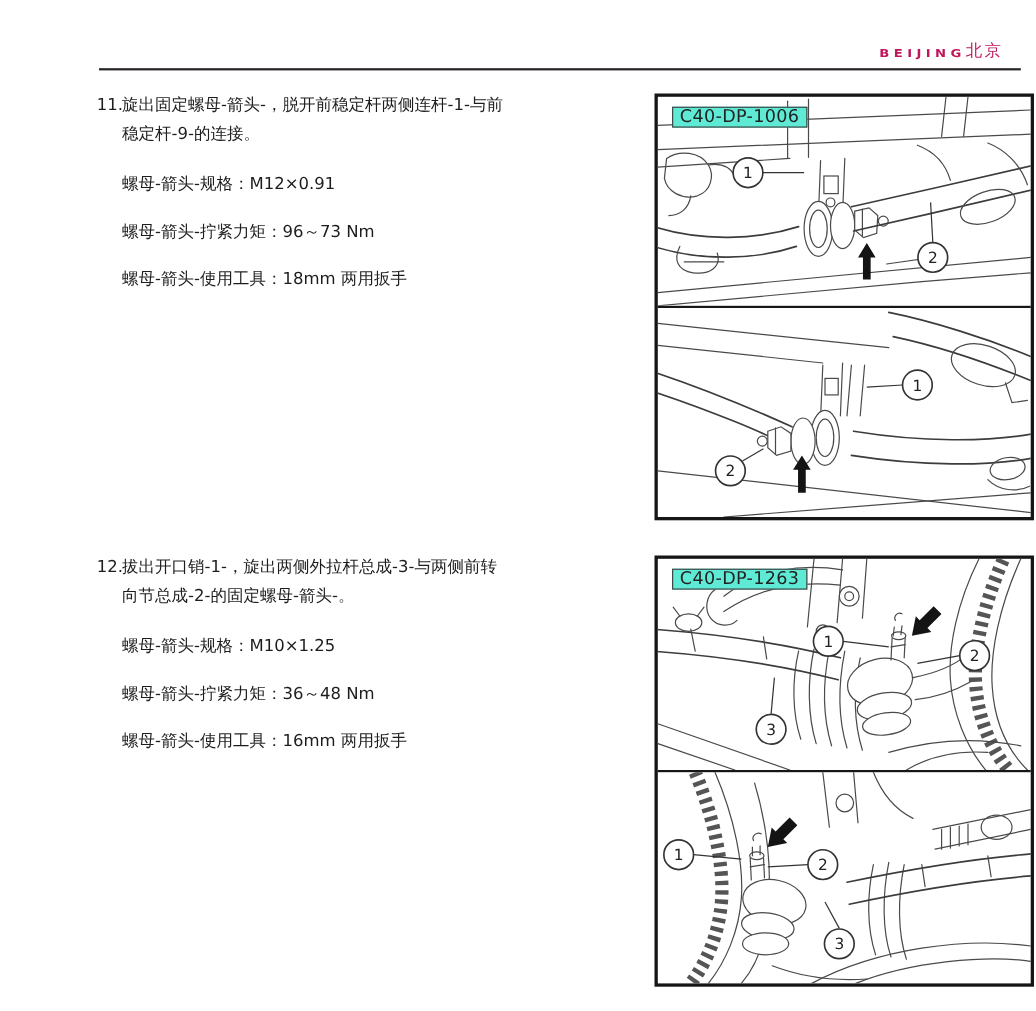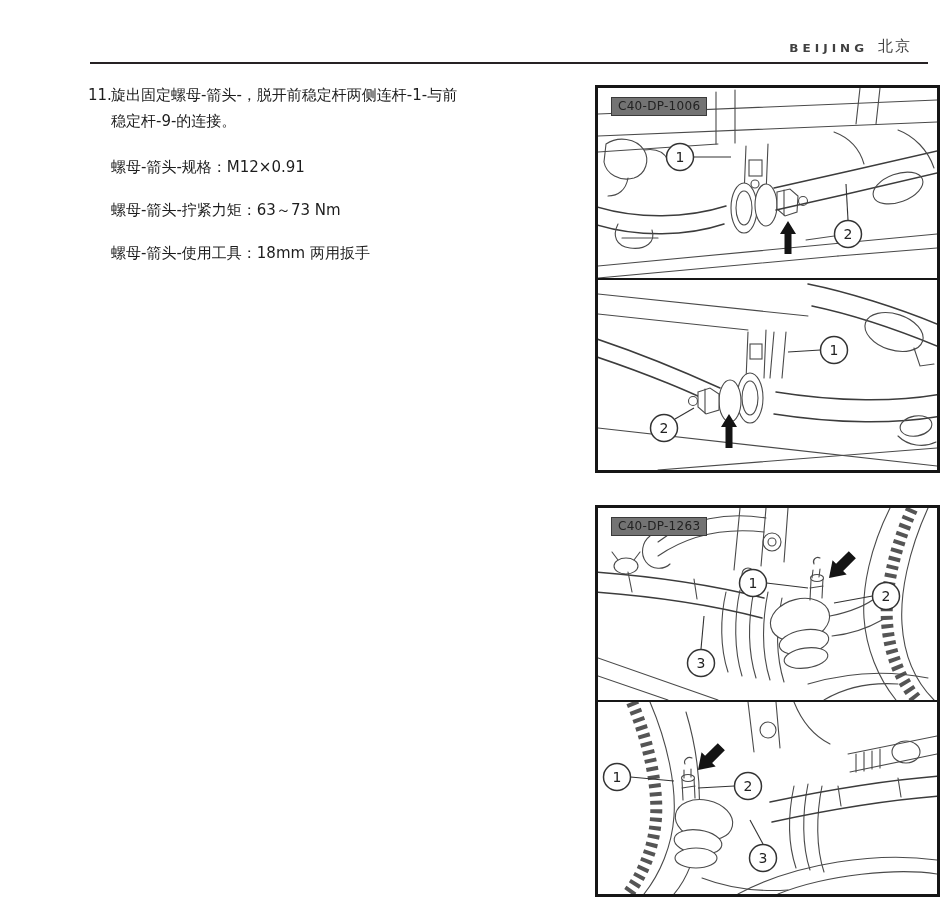--- a/index.html
+++ b/index.html
@@ -3,21 +3,21 @@
 <meta charset="utf-8">
 <style>
   html,body{margin:0;padding:0;}
   body{
     width:942px;height:919px;background:#ffffff;position:relative;overflow:hidden;
     font-family:"DejaVu Sans","Liberation Sans",sans-serif;color:#1d1d1d;
   }
   .page{position:absolute;inset:0;}
 
   
-  .logo{position:absolute;top:37px;right:30px;display:flex;align-items:baseline;gap:10px;color:#404040;}
+  .logo{position:absolute;top:37px;right:30px;display:flex;align-items:baseline;color:#be185d;}
   .logo-latin{font-weight:bold;font-size:12px;letter-spacing:4px;transform:scaleY(.82);transform-origin:bottom;}
   .logo-cjk{font-weight:normal;font-size:15px;letter-spacing:2px;}
   .header-rule{position:absolute;left:90px;top:62px;width:838px;height:2px;background:#262224;}
 
   
   .step{position:absolute;left:88px;width:505px;font-size:15px;}
   #step-11{top:82px;}
   #step-12{top:502px;}
   .step-row{display:flex;}
   .step-num{width:23px;flex:none;line-height:26px;}
@@ -26,22 +26,22 @@
   .spec{margin-left:23px;margin-top:23px;line-height:20px;white-space:nowrap;}
 
   
   .figure{position:absolute;left:595px;width:345px;margin:0;border:3px solid #161616;
           box-sizing:border-box;background:#fff;}
   #figure-1{top:85px;height:388px;}
   #figure-2{top:505px;height:392px;}
   .panel{position:relative;}
   .panel svg{display:block;}
   .fig-divider{height:2px;background:#161616;}
-  .fig-label{position:absolute;left:13px;top:9px;border:1.3px solid #3a3a3a;background:#737373;
-             padding:1px 6px 2px 6px;font-size:12px;color:#222;letter-spacing:.3px;line-height:14px;}
+  .fig-label{position:absolute;left:13px;top:9px;border:1.3px solid #3a3a3a;background:#5eead4;
+             padding:1px 6px 2px 6px;font-size:16px;color:#222;letter-spacing:.3px;line-height:14px;}
 
   
   .ln{stroke:#4a4a4a;stroke-width:1.1;fill:none;stroke-linecap:round;}
   .lnb{stroke:#3c3c3c;stroke-width:1.5;fill:none;stroke-linecap:round;}
   .lnf{stroke:#4a4a4a;stroke-width:1.1;fill:#ffffff;}
   .teeth{stroke:#555;stroke-width:12;fill:none;stroke-dasharray:4,4.5;}
   .ld{stroke:#333;stroke-width:1.1;fill:none;}
   .co{fill:#fff;stroke:#333;stroke-width:1.5;}
   .cot{font-family:"DejaVu Sans",sans-serif;font-size:14px;fill:#222;text-anchor:middle;}
   .arrow{fill:#141414;stroke:none;}
@@ -59,21 +59,21 @@
 
   <section class="step" id="step-11">
     <div class="step-row">
       <span class="step-num">11.</span>
       <div class="step-lines">
         <div>旋出固定螺母-箭头-，脱开前稳定杆两侧连杆-1-与前</div>
         <div>稳定杆-9-的连接。</div>
       </div>
     </div>
     <div class="spec">螺母-箭头-规格：M12×0.91</div>
-    <div class="spec">螺母-箭头-拧紧力矩：63～73 Nm</div>
+    <div class="spec">螺母-箭头-拧紧力矩：96～73 Nm</div>
     <div class="spec">螺母-箭头-使用工具：18mm 两用扳手</div>
   </section>
 
   <figure class="figure" id="figure-1">
     <div class="panel">
       <svg width="339" height="190" viewBox="0 0 339 190">
 
         <path class="ln" d="M0,26 L339,12"></path>
         <path class="ln" d="M0,48 L339,34"></path>
         <path class="ln" d="M0,64 L120,56"></path>
@@ -175,20 +175,32 @@
           <text class="cot" x="236" y="75">1</text>
         </g>
         <g>
           <circle class="co" cx="66" cy="148" r="13.5"></circle>
           <text class="cot" x="66" y="153">2</text>
         </g>
       </svg>
     </div>
   </figure>
 
+  <section class="step" id="step-12">
+    <div class="step-row">
+      <span class="step-num">12.</span>
+      <div class="step-lines">
+        <div>拔出开口销-1-，旋出两侧外拉杆总成-3-与两侧前转</div>
+        <div>向节总成-2-的固定螺母-箭头-。</div>
+      </div>
+    </div>
+    <div class="spec">螺母-箭头-规格：M10×1.25</div>
+    <div class="spec">螺母-箭头-拧紧力矩：36～48 Nm</div>
+    <div class="spec">螺母-箭头-使用工具：16mm 两用扳手</div>
+  </section>
 
   <figure class="figure" id="figure-2">
     <div class="panel">
       <svg width="339" height="192" viewBox="0 0 339 192">
 
         <path class="ln" d="M292,0 C272,40 264,80 266,110 C268,140 280,170 298,192"></path>
         <path class="teeth" d="M314,1 C295,44 287,85 289,114 C291,144 302,172 319,192"></path>
         <path class="ln" d="M330,0 C310,44 302,86 304,116 C306,148 318,174 336,192"></path>
 
         <path class="ln" d="M142,0 L136,62"></path>

